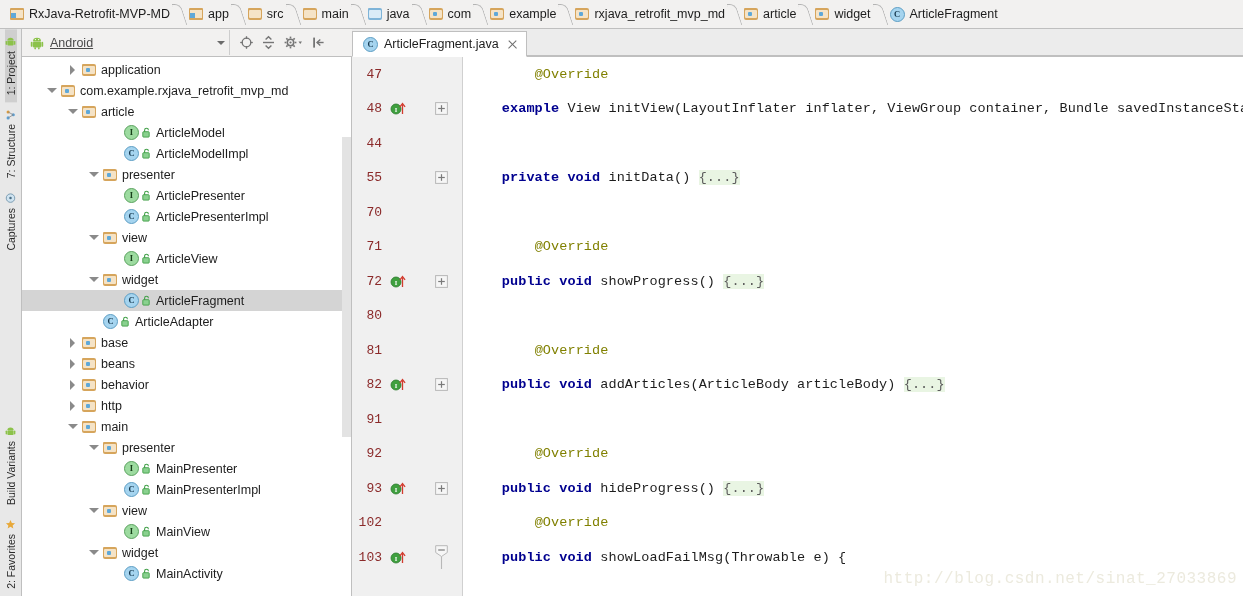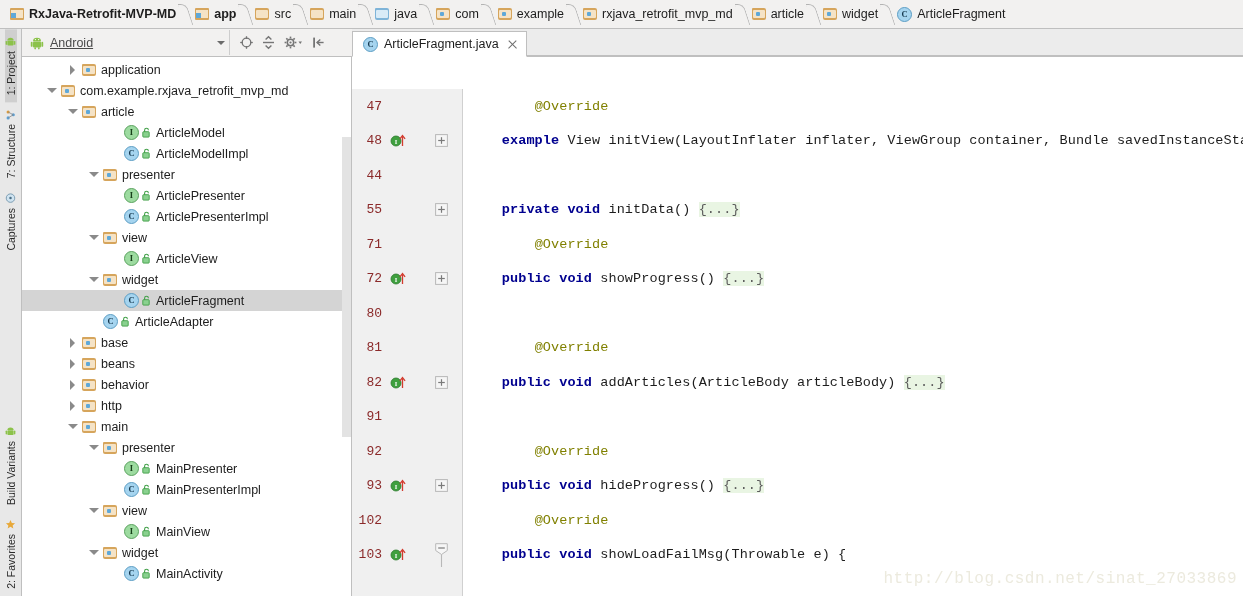--- a/index.html
+++ b/index.html
@@ -12,21 +12,21 @@
   .app{position:relative;width:1243px;height:596px;display:flex;flex-direction:column;}
 
   
   .crumbbar{
     height:28px;flex:0 0 28px;background:#f2f1f0;
     border-bottom:1px solid #bfbfbf;
     display:flex;align-items:center;padding-left:6px;overflow:hidden;
   }
   .crumb{display:flex;align-items:center;height:28px;padding:0 2px 0 4px;white-space:nowrap;}
   .crumb .ctext{font-size:12.5px;color:#1d1d1d;margin-left:5px;}
-  .crumb.bold .ctext{font-weight:bold;}
+  .crumb.bold .ctext{font-weight:normal;}
   .sep{width:13px;height:28px;flex:0 0 13px;position:relative;}
   .sep:before{
     content:"";position:absolute;left:3px;top:4px;width:8px;height:20px;
     border-right:1px solid #b4b4b4;border-top:1px solid #b4b4b4;
     transform:skewX(18deg);border-radius:0 6px 0 0;
   }
   
   .ic{display:inline-block;position:relative;flex:0 0 auto;}
   .ic-folder{width:14px;height:12px;background:#d6a55c;border-radius:1px 2px 2px 2px;}
   .ic-folder:before{content:"";position:absolute;left:1px;top:2px;width:12px;height:8px;background:#f5e3c6;border-radius:1px;}
@@ -102,21 +102,21 @@
     background:#fff;border:1px solid #bfbfbf;border-bottom:1px solid #fff;
     box-sizing:border-box;position:relative;top:1px;cursor:default;
   }
   .etab .tlbl{font-size:12.5px;color:#1d1d1d;}
   .xclose{width:11px;height:11px;position:relative;margin-left:2px;cursor:default;}
   .xclose:before,.xclose:after{content:"";position:absolute;left:0;top:5px;width:11px;height:1.4px;background:#6e6e6e;}
   .xclose:before{transform:rotate(45deg);}
   .xclose:after{transform:rotate(-45deg);}
   .tabfill{flex:1 1 auto;height:26px;background:#ececec;border-bottom:1px solid #bfbfbf;}
 
-  .editor{flex:1 1 auto;position:relative;overflow:hidden;background:#fff;font-family:"Liberation Mono","DejaVu Sans Mono",monospace;margin-top:32px;}
+  .editor{flex:1 1 auto;position:relative;overflow:hidden;background:#fff;font-family:"Liberation Mono","DejaVu Sans Mono",monospace;}
   .cline{position:relative;height:34.5px;display:flex;align-items:center;}
   .lnum{
     width:34px;flex:0 0 34px;text-align:right;padding-right:4px;box-sizing:border-box;
     font-size:13px;color:#8b2a2a;
   }
   .gutterico{width:28px;flex:0 0 28px;display:flex;align-items:center;justify-content:flex-start;padding-left:4px;}
   .ovicon{width:17px;height:13px;position:relative;}
   .foldcol{width:46px;flex:0 0 46px;display:flex;align-items:center;justify-content:center;position:relative;}
   .gutterbg{position:absolute;left:0;top:0;bottom:0;width:110px;background:#f0f0f0;}
   .gutterline{position:absolute;left:110px;top:0;bottom:0;width:1px;background:#d0d0d0;}
@@ -633,20 +633,28 @@
                   <svg width="13" height="13" viewBox="0 0 13 13">
                     <rect x="0.6" y="0.6" width="11.8" height="11.8" fill="#f6f6f6" stroke="#b8b8b8" stroke-width="1"></rect>
                     <line x1="3.2" y1="6.5" x2="9.8" y2="6.5" stroke="#7a7a7a" stroke-width="1.2"></line>
                     <line x1="6.5" y1="3.2" x2="6.5" y2="9.8" stroke="#7a7a7a" stroke-width="1.2"></line>
                   </svg>
                 </span>
               </span>
               <span class="code"><span class="pl">    </span><span class="kw">private void</span><span class="pl"> initData() </span><span class="fold">{...}</span></span>
             </div>
             <div class="cline">
+              <span class="lnum">70</span>
+              <span class="gutterico"></span>
+              <span class="foldcol">
+                <span></span>
+              </span>
+              <span class="code"></span>
+            </div>
+            <div class="cline">
               <span class="lnum">71</span>
               <span class="gutterico"></span>
               <span class="foldcol">
                 <span></span>
               </span>
               <span class="code"><span class="pl">        </span><span class="ann">@Override</span></span>
             </div>
             <div class="cline">
               <span class="lnum">72</span>
               <span class="gutterico">

